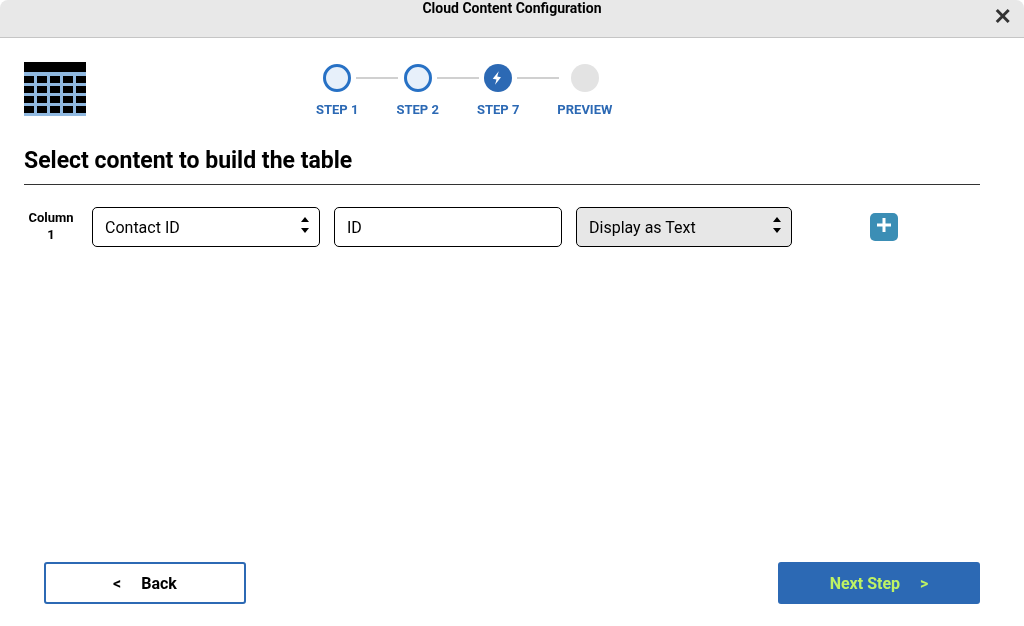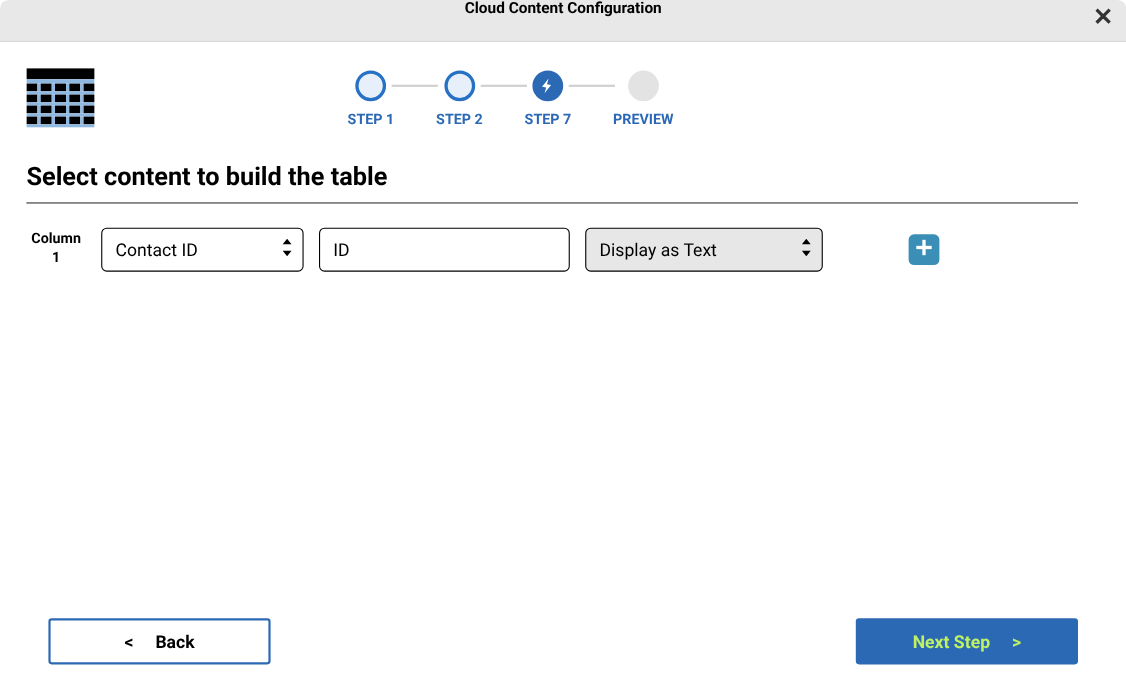--- a/index.html
+++ b/index.html
@@ -280,21 +280,21 @@
 
   <h1 class="page-heading">Select content to build the table</h1>
   <hr class="divider">
 
   <div class="form-row">
     <div class="col-label">
       <span>Column</span><br>
       <span>1</span>
     </div>
 
-    <div class="select-wrap" style="width:184px">
+    <div class="select-wrap" style="width:228px">
       <div class="select-ctrl">
         <span>Contact ID</span>
       </div>
       <span class="select-arr">
         <svg width="10" height="16" viewBox="0 0 10 16">
             <path d="M5 0 L9 5 L1 5 Z M5 16 L1 11 L9 11 Z" fill="#000"></path>
           </svg>
       </span>
     </div>
 

